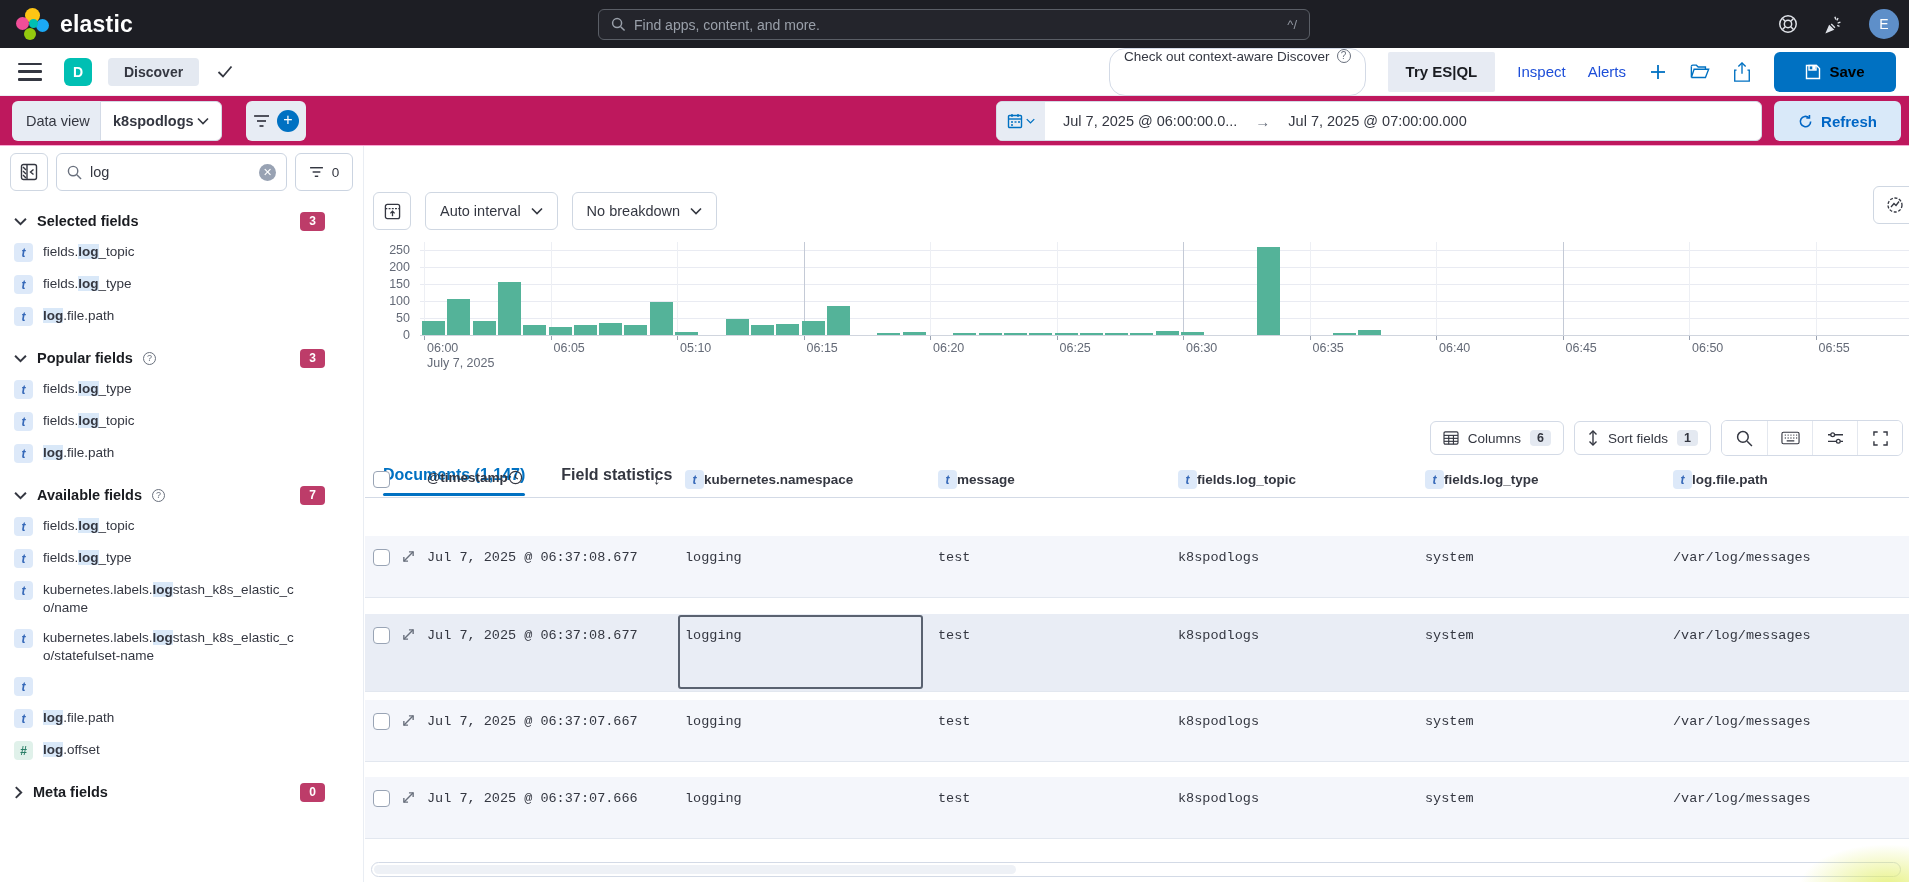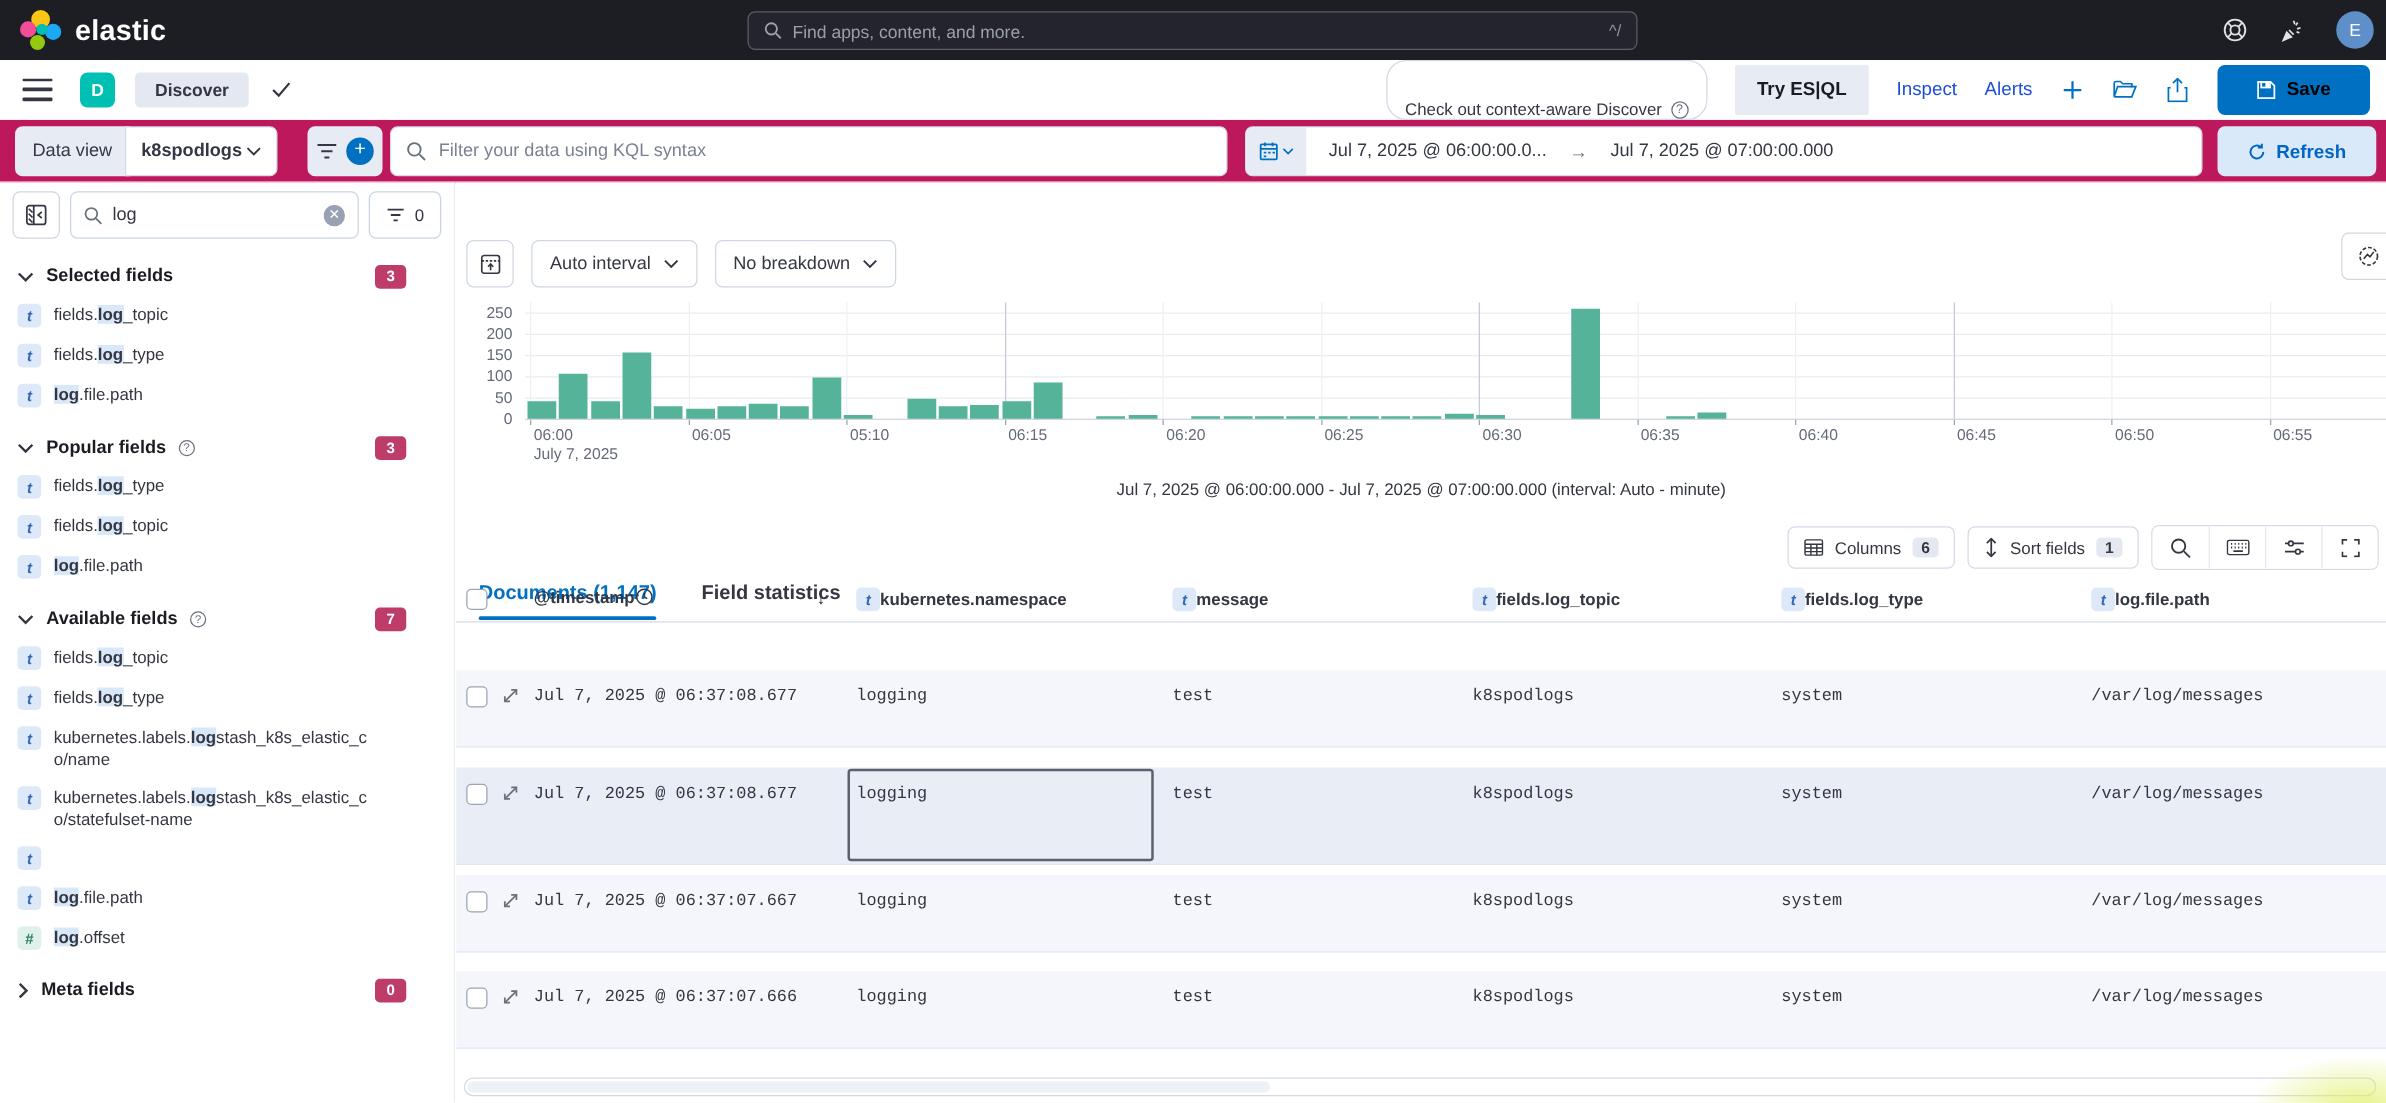--- a/index.html
+++ b/index.html
@@ -20,21 +20,21 @@
   .avatar { width:30px; height:30px; border-radius:50%; background:#5e8fc9; color:#fff; font-size:14px; display:flex; align-items:center; justify-content:center; }
 
   
   #toolbar2 { position:absolute; left:0; top:48px; width:1909px; height:48px; background:#fff; border-bottom:1px solid #eceff4; display:flex; align-items:center; }
   .burger { width:24px; height:18px; margin-left:18px; display:flex; flex-direction:column; justify-content:space-between; }
   .burger i { height:2.5px; background:#343741; border-radius:1px; }
   .space-badge { width:28px; height:28px; border-radius:6px; background:#00bfb3; color:#fff; font-weight:700; font-size:14px; display:flex; align-items:center; justify-content:center; margin-left:22px; }
   .crumb { margin-left:16px; background:#e4e9f1; color:#343741; font-size:14px; font-weight:600; border-radius:4px; height:28px; padding:0 16px; display:flex; align-items:center; }
   .crumb-check { margin-left:18px; color:#343741; }
   .tb2-right { margin-left:auto; display:flex; align-items:center; gap:22px; padding-right:8px; }
-  .ctx-pill { border:1px solid #d3dae6; border-radius:16px; height:48px; display:flex; align-items:flex-end; gap:7px; padding:0 14px; font-size:13.5px; color:#343741; }
+  .ctx-pill { border:1px solid #d3dae6; border-radius:16px; height:48px; display:flex; align-items:flex-start; gap:7px; padding:0 14px; font-size:13.5px; color:#343741; }
   .qmark { width:14px; height:14px; border:1px solid #69707d; border-radius:50%; color:#69707d; font-size:10px; display:flex; align-items:center; justify-content:center; }
   .esql-btn { background:#e7ebf3; color:#1a1c21; font-size:15px; font-weight:600; height:40px; padding:0 18px; display:flex; align-items:center; border-radius:2px; }
   .blue-link { color:#1d4ed8; font-size:15px; font-weight:500; }
   .tb2-icon { width:20px; height:20px; color:#0071c2; }
   .save-btn { background:#0071c2; color:#000000; font-size:15px; font-weight:600; height:40px; min-width:122px; border-radius:6px; display:flex; align-items:center; justify-content:center; gap:8px; margin-right:5px; }
 
   
   #querybar { position:absolute; left:0; top:96px; width:1909px; height:50px; background:#be185d; border-bottom:1px solid #f9a8d4; }
   .dv-label { position:absolute; left:12px; top:5px; height:40px; background:#e7ecf4; border-radius:6px 0 0 6px; display:flex; align-items:center; padding:0 14px; font-size:14.5px; color:#343741; }
   .dv-value { position:absolute; left:100px; top:5px; height:40px; width:122px; background:#fff; border:1px solid #d3dae6; border-radius:0 6px 6px 0; display:flex; align-items:center; justify-content:space-between; padding:0 12px; font-size:14.5px; font-weight:600; }
@@ -210,27 +210,20 @@
       </svg>
   </span>
   <span class="filter-seg">
     <svg width="17" height="14" viewBox="0 0 17 14" fill="none" stroke="#343741" stroke-width="1.7">
         <line x1="1" y1="2" x2="16" y2="2"></line>
         <line x1="4" y1="7" x2="13" y2="7"></line>
         <line x1="6.5" y1="12" x2="10.5" y2="12"></line>
       </svg>
     <span class="plus-circ">+</span>
   </span>
-  <div class="kql">
-    <svg width="16" height="16" viewBox="0 0 16 16" fill="none" stroke="#69707d" stroke-width="1.5">
-        <circle cx="6.5" cy="6.5" r="5"></circle>
-        <line x1="10.5" y1="10.5" x2="15" y2="15"></line>
-      </svg>
-    <span>Filter your data using KQL syntax</span>
-  </div>
   <div class="dtp">
     <span class="dtp-cal">
       <svg width="16" height="16" viewBox="0 0 16 16" fill="none" stroke="currentColor" stroke-width="1.4">
           <rect x="1.5" y="2.5" width="13" height="12" rx="1"></rect>
           <line x1="1.5" y1="6" x2="14.5" y2="6"></line>
           <line x1="5" y1="1" x2="5" y2="4"></line>
           <line x1="11" y1="1" x2="11" y2="4"></line>
           <line x1="4" y1="9" x2="6" y2="9"></line>
           <line x1="7.5" y1="9" x2="9.5" y2="9"></line>
           <line x1="11" y1="9" x2="13" y2="9"></line>
@@ -477,21 +470,20 @@
           <div class="bar" style="left: 714.8px; width: 23px; height: 2.04px; background: rgb(84, 179, 153);"></div>
           <div class="bar" style="left: 740.1px; width: 23px; height: 2.04px; background: rgb(84, 179, 153);"></div>
           <div class="bar" style="left: 765.4px; width: 23px; height: 2.04px; background: rgb(84, 179, 153);"></div>
           <div class="bar" style="left: 790.7px; width: 23px; height: 4.08px; background: rgb(84, 179, 153);"></div>
           <div class="bar" style="left: 816px; width: 23px; height: 2.72px; background: rgb(84, 179, 153);"></div>
           <div class="bar" style="left: 891.9px; width: 23px; height: 87.72px; background: rgb(84, 179, 153);"></div>
           <div class="bar" style="left: 967.8px; width: 23px; height: 2.04px; background: rgb(84, 179, 153);"></div>
           <div class="bar" style="left: 993.1px; width: 23px; height: 5.1px; background: rgb(84, 179, 153);"></div>
         </div>
     </div>
-    <div id="chart-summary">Jul 7, 2025 @ 06:00:00.000 - Jul 7, 2025 @ 07:00:00.000 (interval: Auto - minute)</div>
 
     <div class="tabs">
       <span class="tab active">Documents (1,147)</span>
       <span class="tab">Field statistics</span>
     </div>
 
     <div class="grid-toolbar">
       <span class="gt-btn">
         <svg width="16" height="14" viewBox="0 0 18 16" fill="none" stroke="#343741" stroke-width="1.3">
             <rect x="1" y="1" width="16" height="14" rx="1.5"></rect>

